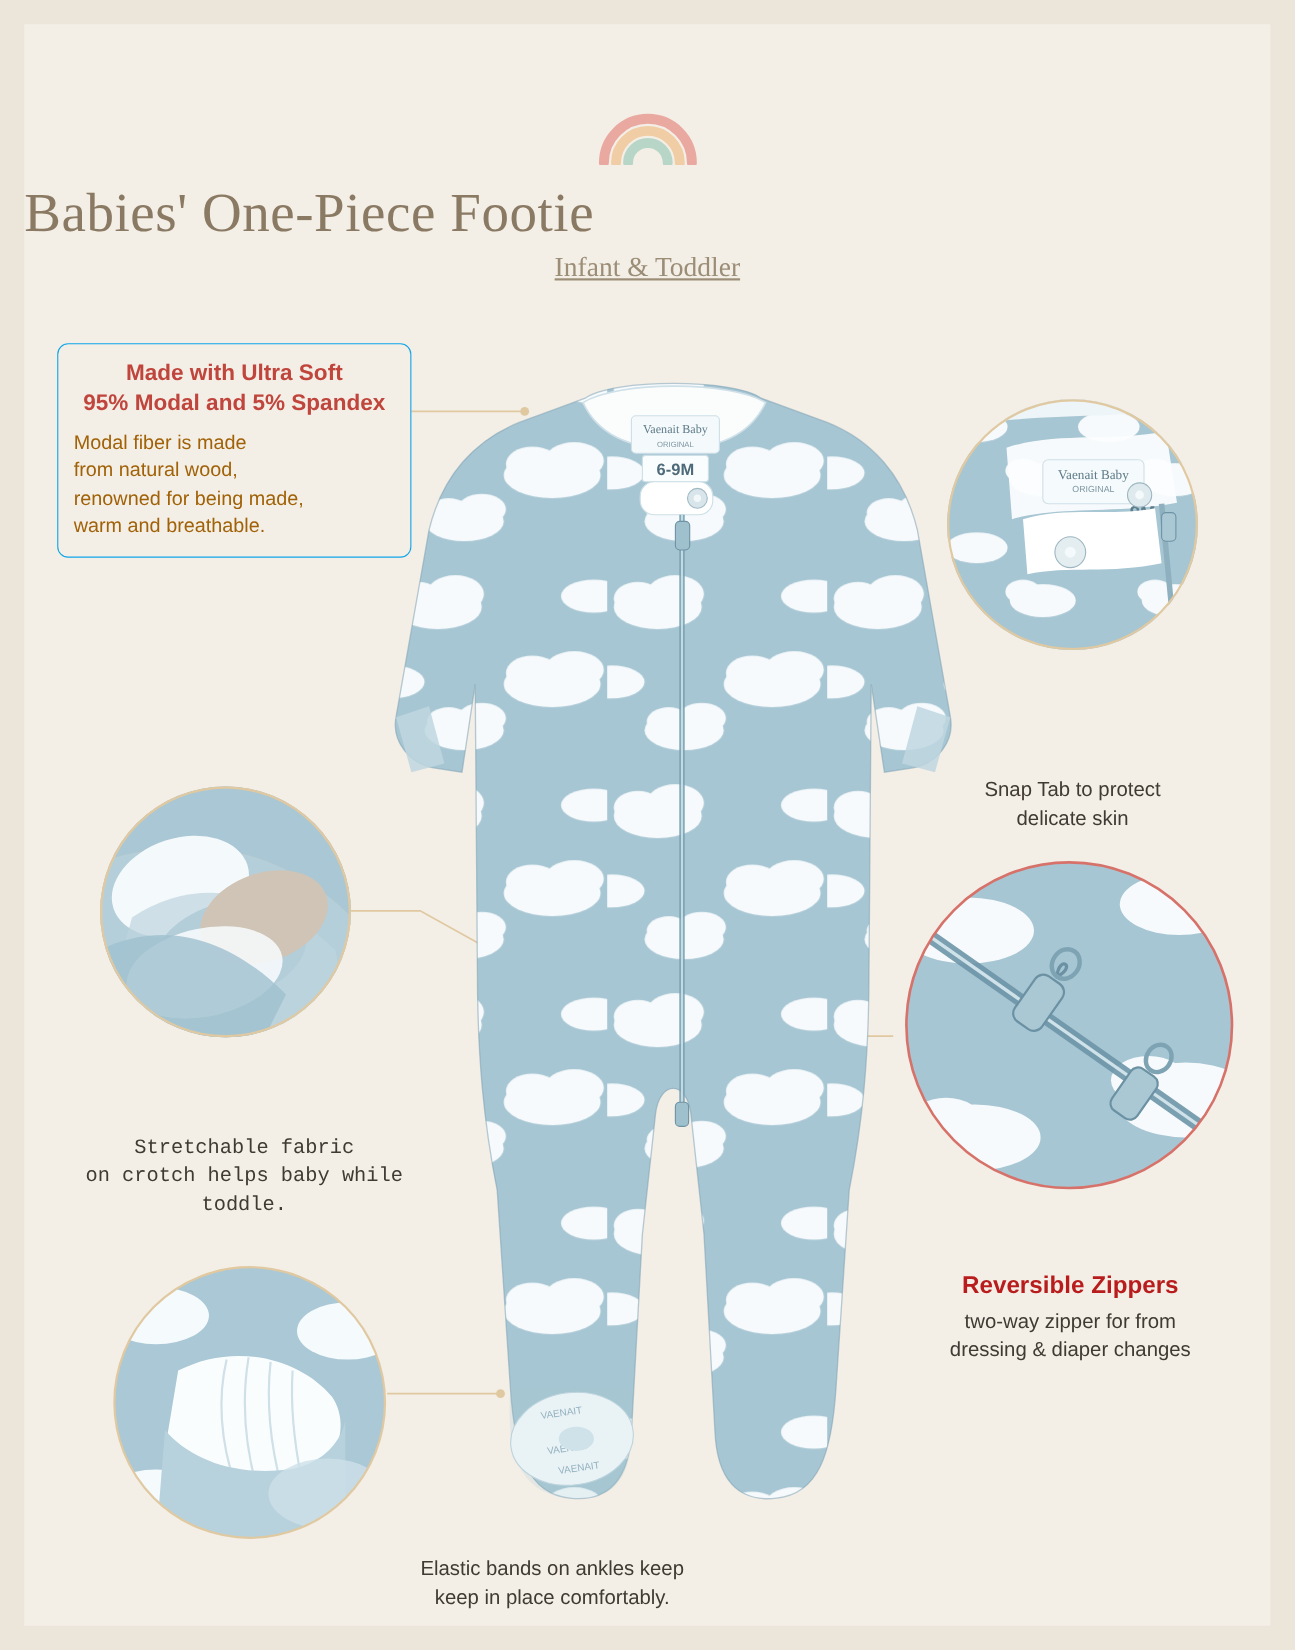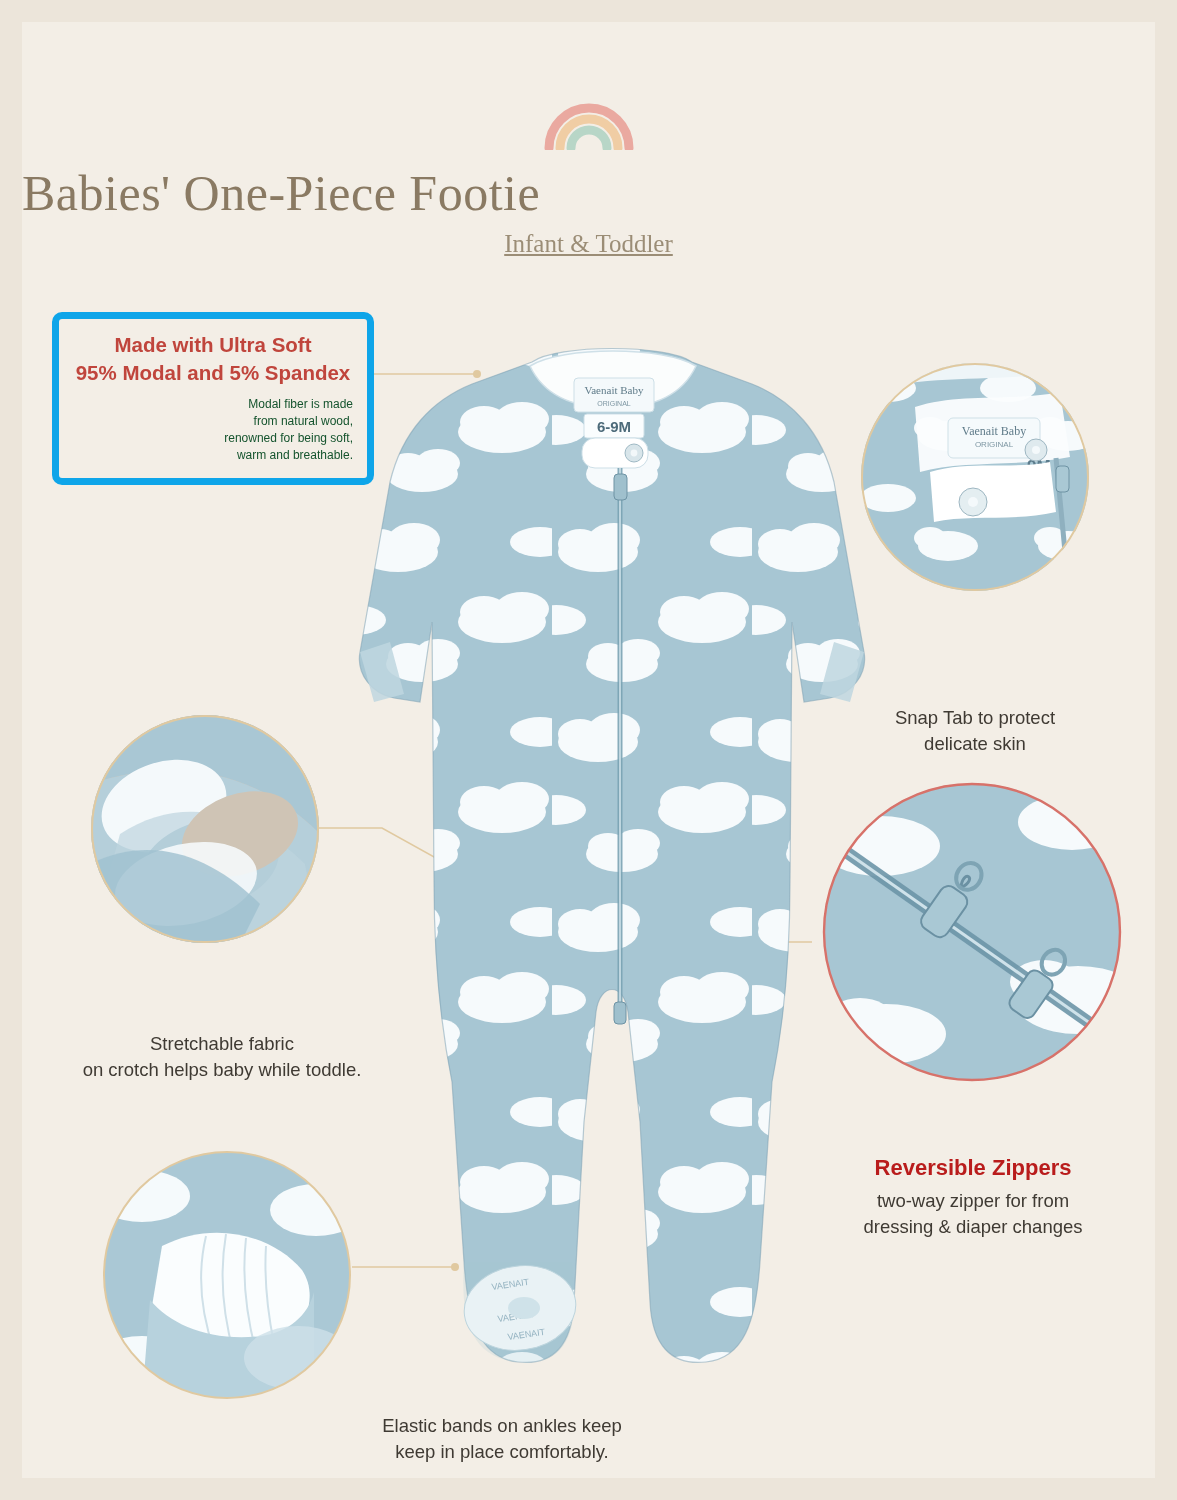--- a/index.html
+++ b/index.html
@@ -62,37 +62,37 @@
     position: absolute;
     left: 330px;
     top: 300px;
     width: 520px;
     height: 1080px;
   }
 
   
   .callout-box {
     position: absolute;
-    border: 7px solid #0ea5e9;
+    border: 1px solid #0ea5e9;
     border-radius: 10px;
     padding: 12px 14px 14px 14px;
     box-sizing: border-box;
     background: transparent;
   }
   .callout-head {
     color: #c0453c;
     font-size: 20.5px;
     font-weight: bold;
     text-align: center;
     line-height: 1.38;
   }
   .callout-body {
-    color: #14532d;
-    font-size: 12px;
-    text-align: right;
+    color: #a16207;
+    font-size: 18px;
+    text-align: left;
     line-height: 1.42;
     margin-top: 8px;
   }
   .caption {
     position: absolute;
     color: #3f3a33;
     font-size: 18.5px;
     line-height: 1.4;
     text-align: center;
     margin-top: 43px;
@@ -232,21 +232,21 @@
     </svg>
 
     <div class="callout-box" style="left:30px; top:290px; width:322px;">
       <div class="callout-head">
         <span>Made with Ultra Soft</span><br>
         <span>95% Modal and 5% Spandex</span>
       </div>
       <div class="callout-body">
         <span>Modal fiber is  made</span><br>
         <span>from natural wood,</span><br>
-        <span>renowned for being soft,</span><br>
+        <span>renowned for being made,</span><br>
         <span>warm and breathable.</span>
       </div>
     </div>
 
     <div class="circle" style="left:838px; top:340px; width:230px; height:230px;">
       <svg width="230" height="230" viewBox="0 0 230 230">
         <defs>
           <clipPath id="c1">
               <circle cx="115" cy="115" r="114"></circle>
             </clipPath>
@@ -297,21 +297,21 @@
           <ellipse cx="74" cy="92" rx="64" ry="44" fill="#f4f9fb" transform="rotate(-18 74 92)"></ellipse>
           <ellipse cx="120" cy="150" rx="70" ry="44" fill="#9dbecd" transform="rotate(-14 120 150)"></ellipse>
           <path d="M30 120 C90 80 160 96 215 150 L230 230 L0 230 Z" fill="#bdd4de" opacity="0.7"></path>
           <ellipse cx="150" cy="120" rx="60" ry="40" fill="#cfc4b5" transform="rotate(-20 150 120)"></ellipse>
           <ellipse cx="96" cy="170" rx="72" ry="40" fill="#f5fafb" transform="rotate(-12 96 170)" opacity="0.9"></ellipse>
           <path d="M0 150 C60 120 120 140 170 190 L150 230 L0 230 Z" fill="#9fc0cf" opacity="0.8"></path>
         </g>
         <circle cx="115" cy="115" r="113" fill="none" stroke="#e0c9a0" stroke-width="2"></circle>
       </svg>
     </div>
-    <div class="caption" style="left:30px; top:966px; width:340px;">
+    <div class="caption" style="left:30px; top:966px; width:340px;font-family:Liberation Mono, monospace;">
       <span>Stretchable fabric</span><br>
       <span>on crotch helps baby while toddle.</span>
     </div>
 
     <div class="circle" style="left:800px; top:760px; width:300px; height:300px;">
       <svg width="300" height="300" viewBox="0 0 300 300">
         <defs>
           <clipPath id="c3">
               <circle cx="150" cy="150" r="148"></circle>
             </clipPath>

